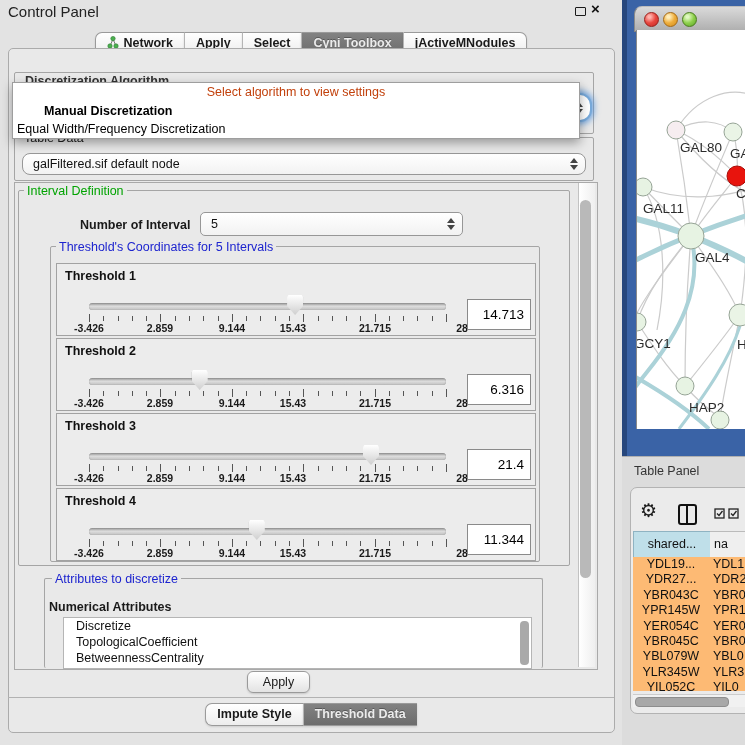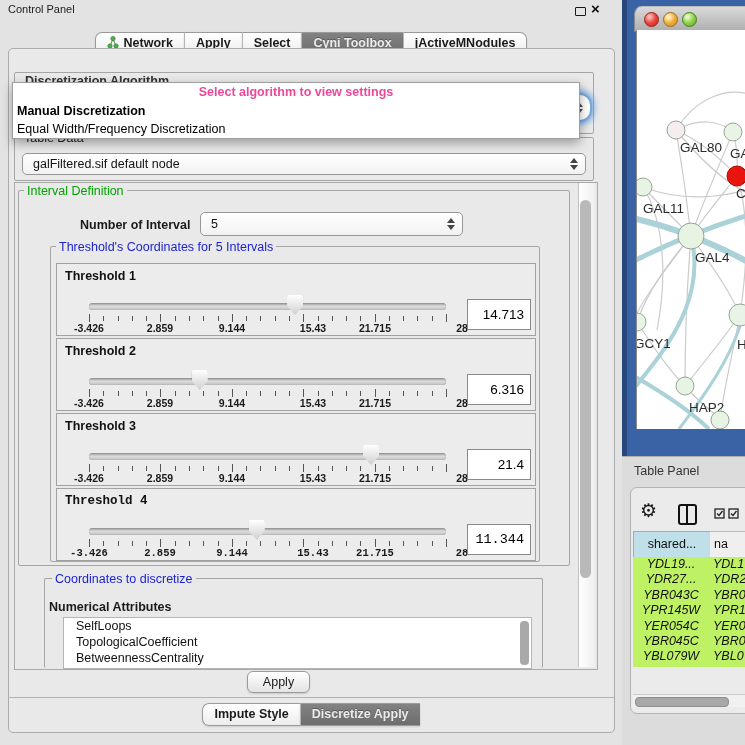--- a/index.html
+++ b/index.html
@@ -1,21 +1,21 @@
 <!DOCTYPE html>
 <html><head>
 <meta charset="utf-8">
 <style>
   html,body{margin:0;padding:0;}
   body{width:745px;height:745px;position:relative;overflow:hidden;background:#e3e3e3;
        font-family:"Liberation Sans",sans-serif;color:#1a1a1a;}
   .abs{position:absolute;}
   
   #cp-titlebar{left:0;top:0;width:622px;height:20px;}
-  #cp-title{left:8px;top:3px;font-size:11px;color:#222;}
+  #cp-title{left:8px;top:3px;font-size:15px;color:#222;}
   #float-ic{left:575px;top:7px;width:9px;height:7px;border:1.5px solid #1a1a1a;border-radius:1px;}
   #close-ic{left:591px;top:0px;font-size:15px;font-weight:bold;color:#111;}
   
   .segbar{display:flex;justify-content:center;left:0;width:622px;}
   .seg{height:21px;line-height:21px;padding:0 11px;font-size:12.5px;font-weight:bold;color:#1a1a1a;
        background:linear-gradient(#ffffff,#ededed);border-top:1px solid #9a9a9a;border-bottom:1px solid #9a9a9a;
        border-left:1px solid #b5b5b5;white-space:nowrap;box-shadow:0 1px 2px rgba(0,0,0,.12);}
   .seg.first{border-left:1px solid #9a9a9a;border-radius:7px 0 0 7px;}
   .seg.last{border-right:1px solid #9a9a9a;border-radius:0 7px 7px 0;}
   .seg.sel{background:linear-gradient(#828282,#6d6d6d);color:#ececec;text-shadow:0 -1px 0 rgba(0,0,0,.3);}
@@ -35,23 +35,23 @@
          font-size:12.5px;color:#111;}
   .combo .val{position:absolute;left:10px;top:0;line-height:20px;}
   .stepper{position:absolute;right:7px;top:50%;transform:translateY(-50%);width:8px;}
   .stepper .up{width:0;height:0;border-left:4px solid transparent;border-right:4px solid transparent;
                border-bottom:5px solid #444;margin-bottom:2px;}
   .stepper .dn{width:0;height:0;border-left:4px solid transparent;border-right:4px solid transparent;
                border-top:5px solid #444;}
   
   #algo-popup{left:12px;top:82px;width:566px;height:55px;background:#fff;border:1px solid #9e9e9e;
               box-shadow:0 4px 10px rgba(0,0,0,.35);z-index:9;}
-  #algo-popup .ph{height:19px;line-height:19px;text-align:center;color:#ec4899;font-size:12.5px;font-weight:bold;}
+  #algo-popup .ph{height:19px;line-height:19px;text-align:center;color:#c2410c;font-size:12.5px;}
   #algo-popup .it{height:18px;line-height:18px;padding-left:4px;font-size:12.5px;color:#000;}
-  #algo-popup .it.b{font-weight:bold;}
+  #algo-popup .it.b{font-weight:bold;margin-left:27px;}
   
   #algo-combo{left:20px;top:93px;width:568px;height:25px;border-radius:12px;background:#fff;
               border:2px solid #77a9da;box-shadow:0 0 6px 2px rgba(70,140,220,.75);z-index:2;}
   
   #scrollpane{left:14px;top:182px;width:582px;height:486px;border:1px solid #a9a9a9;background:#e9e9e9;}
   #vsb-track{left:578px;top:183px;width:16px;height:484px;background:linear-gradient(90deg,#ffffff,#efefef);
              border-left:1px solid #c2c2c2;}
   #vsb-thumb{left:580px;top:200px;width:11px;height:378px;border-radius:6px;background:#b9b9b9;}
   
   .thrpanel{left:56px;width:478px;height:71px;background:#ececec;border:1px solid #a2a2a2;}
@@ -62,21 +62,21 @@
              clip-path:polygon(8% 0,92% 0,100% 12%,100% 55%,50% 100%,0 55%,0 12%);
              background:linear-gradient(#ffffff,#cfcfcf);filter:drop-shadow(0 0 1px #777);}
   .sl-ticks{position:absolute;left:32px;top:50px;width:357px;height:9px;}
   .sl-ticks i{position:absolute;top:2px;width:1px;height:5px;background:#555;}
   .sl-ticks i.mj{top:0;height:8px;}
   .sl-labels{position:absolute;left:32px;top:58px;width:357px;height:12px;}
   .sl-labels span{position:absolute;transform:translateX(-50%);font-size:10.5px;font-weight:bold;color:#1a1a1a;white-space:nowrap;}
   .sl-labels span:nth-child(1){left:0px;}
   .sl-labels span:nth-child(2){left:71px;}
   .sl-labels span:nth-child(3){left:143px;}
-  .sl-labels span:nth-child(4){left:224px;}
+  .sl-labels span:nth-child(4){left:204px;}
   .sl-labels span:nth-child(5){left:286px;}
   .sl-labels span:nth-child(6){left:373px;}
   .thrvalue{position:absolute;left:410px;top:35px;width:56px;height:29px;background:#fff;border:1px solid #8a8a8a;
             font-size:13.5px;line-height:29px;text-align:right;padding-right:6px;color:#000;}
   
   #attr-list{left:63px;top:617px;width:467px;height:50px;background:#fff;border:1px solid #b5b5b5;overflow:hidden;}
   #attr-list .li{padding-left:12px;font-size:12.5px;line-height:16px;color:#111;}
   #attr-sb{position:absolute;right:2px;top:3px;width:9px;height:44px;border-radius:4px;background:#a9a9a9;}
   
   #apply-btn{left:247px;top:671px;width:61px;height:20px;border:1px solid #9a9a9a;border-radius:6px;
@@ -103,21 +103,21 @@
   #tp-panel{left:630px;top:487px;width:120px;height:225px;background:#ebebeb;border:1px solid #b3b3b3;border-radius:7px 0 0 7px;}
   #gear-ic{left:640px;top:499px;font-family:"DejaVu Sans",sans-serif;font-size:19px;color:#1a1a1a;}
   #pane-ic{left:678px;top:504px;width:15px;height:17px;border:2px solid #111;border-radius:3px;}
   #pane-ic div{position:absolute;left:6px;top:0;width:2px;height:17px;background:#111;}
   #check-ics{left:714px;top:508px;display:flex;gap:3px;}
   
   #tp-header1{left:633px;top:531px;width:76px;height:25px;background:#bfdfe9;border:1px solid #8fb3c2;
               font-size:12.5px;text-align:center;line-height:25px;color:#111;}
   #tp-header2{left:710px;top:531px;width:40px;height:25px;background:#efefef;border-top:1px solid #bbb;border-bottom:1px solid #bbb;
               font-size:12.5px;line-height:25px;padding-left:4px;color:#111;}
-  #tp-rows{left:633px;top:557px;width:112px;height:110px;background:#bef264;overflow:hidden;font-style:italic;}
+  #tp-rows{left:633px;top:557px;width:112px;height:134px;background:#fdba74;overflow:hidden;}
   .trow{height:15.4px;line-height:15.4px;font-size:12.5px;color:#111;white-space:nowrap;}
   .trow .c1{display:inline-block;width:76px;text-align:center;}
   .trow .c2{display:inline-block;padding-left:4px;}
   #tp-hsb{left:633px;top:694px;width:112px;height:12px;background:#f1f1f1;border-top:1px solid #ccc;}
   #tp-hsb-thumb{position:absolute;left:2px;top:2px;width:92px;height:8px;border-radius:4px;background:#a8a8a8;border:1px solid #8d8d8d;}
   .bold{font-weight:bold;}
 </style>
 </head>
 <body>
 
@@ -147,21 +147,21 @@
 <div class="abs grouplabel g-dark" style="left:22px;top:66px;margin-top:8px;">Discretization Algorithm</div>
 <div class="abs" id="algo-combo">
   <div class="stepper">
       <div class="up"></div>
       <div class="dn"></div>
     </div>
 </div>
 
 <div class="abs group" style="left:14px;top:137px;width:578px;height:42px;"></div>
 <div class="abs grouplabel" style="left:21px;top:131px;color:#222;">Table Data</div>
-<div class="abs combo" style="left:22px;top:153px;width:562px;height:20px;">
+<div class="abs combo" style="left:22px;top:153px;width:562px;height:20px;border-radius:8px;">
   <span class="val">galFiltered.sif default node</span>
   <div class="stepper">
       <div class="up"></div>
       <div class="dn"></div>
     </div>
 </div>
 
 <div class="abs" id="scrollpane"></div>
 <div class="abs" id="vsb-track"></div>
 <div class="abs" id="vsb-thumb"></div>
@@ -300,21 +300,21 @@
   <div class="sl-labels">
     <span>-3.426</span>
       <span>2.859</span>
       <span>9.144</span>
       <span>15.43</span>
       <span>21.715</span>
       <span>28</span>
   </div>
   <div class="thrvalue">21.4</div>
 </div>
-<div class="abs thrpanel" style="top:488px;font-family:Liberation Mono, monospace;">
+<div class="abs thrpanel" style="top:488px;">
   <div class="thrtitle">Threshold 4</div>
   <div class="sl-track"></div>
   <div class="sl-handle" style="left: 191.8px;"></div>
   <div class="sl-ticks">
       <i class="mj" style="left: 0px;"></i>
       <i class="" style="left: 14.3px;"></i>
       <i class="" style="left: 28.6px;"></i>
       <i class="" style="left: 42.8px;"></i>
       <i class="" style="left: 57.1px;"></i>
       <i class="mj" style="left: 71.4px;"></i>
@@ -344,35 +344,35 @@
       <span>2.859</span>
       <span>9.144</span>
       <span>15.43</span>
       <span>21.715</span>
       <span>28</span>
   </div>
   <div class="thrvalue">11.344</div>
 </div>
 
 <div class="abs group" style="left:44px;top:578px;width:497px;height:89px;border-bottom:none;"></div>
-<div class="abs grouplabel g-blue" style="left:52px;top:572px;">Coordinates to discretize</div>
+<div class="abs grouplabel g-blue" style="left:52px;top:572px;">Attributes to discretize</div>
 <div class="abs bold" style="left:46px;top:600px;font-size:12.5px;background:#e9e9e9;padding:0 3px;">Numerical Attributes</div>
 <div class="abs" id="attr-list">
-  <div class="li">SelfLoops</div>
+  <div class="li">Discretize</div>
   <div class="li">TopologicalCoefficient</div>
   <div class="li">BetweennessCentrality</div>
   <div id="attr-sb"></div>
 </div>
 
 <div class="abs" id="apply-btn">Apply</div>
 <div class="abs" id="content-divider"></div>
 
 <div class="abs segbar" id="bottom-tabs">
   <div class="seg first"><span>Impute Style</span></div>
-  <div class="seg sel"><span>Discretize Apply</span></div>
+  <div class="seg sel"><span>Threshold Data</span></div>
 </div>
 
 <div class="abs" id="algo-popup">
   <div class="ph">Select algorithm to view settings</div>
   <div class="it b">Manual Discretization</div>
   <div class="it">Equal Width/Frequency Discretization</div>
 </div>
 
 <div class="abs" id="blue-frame"></div>
 <div class="abs" id="blue-edge"></div>

